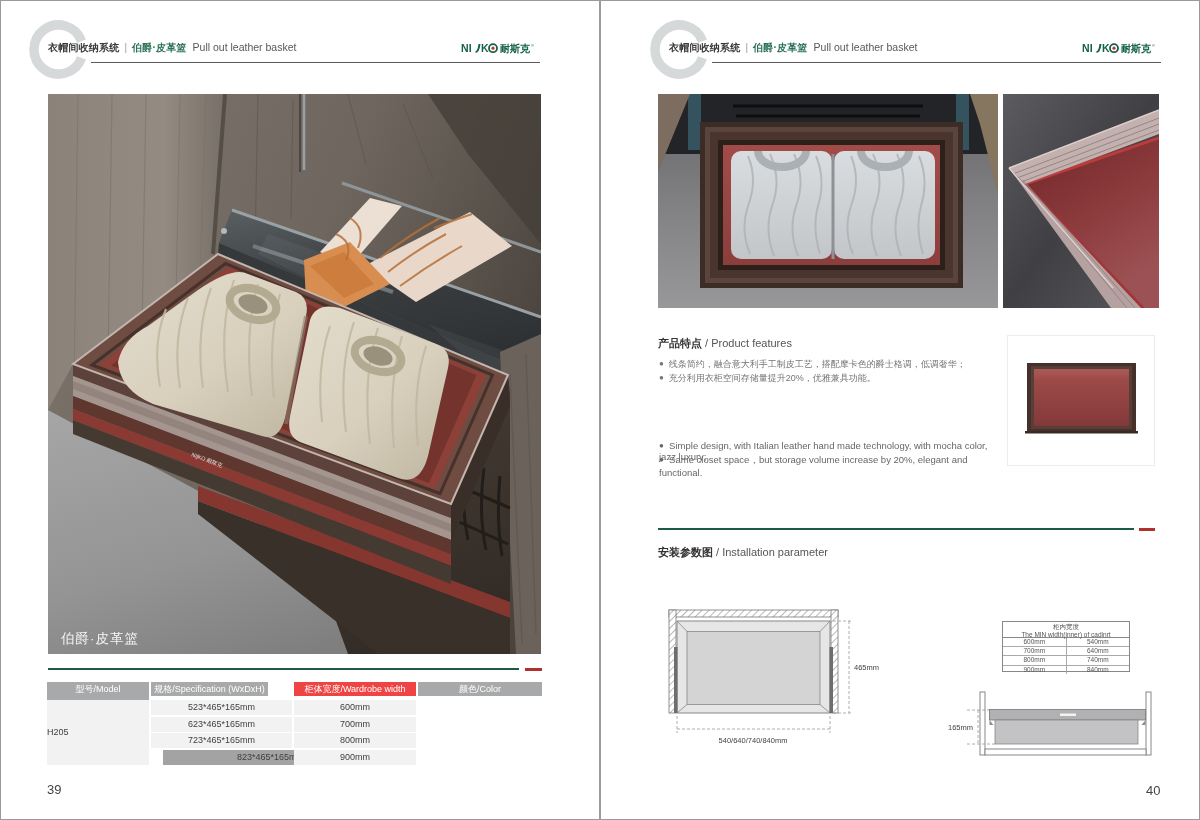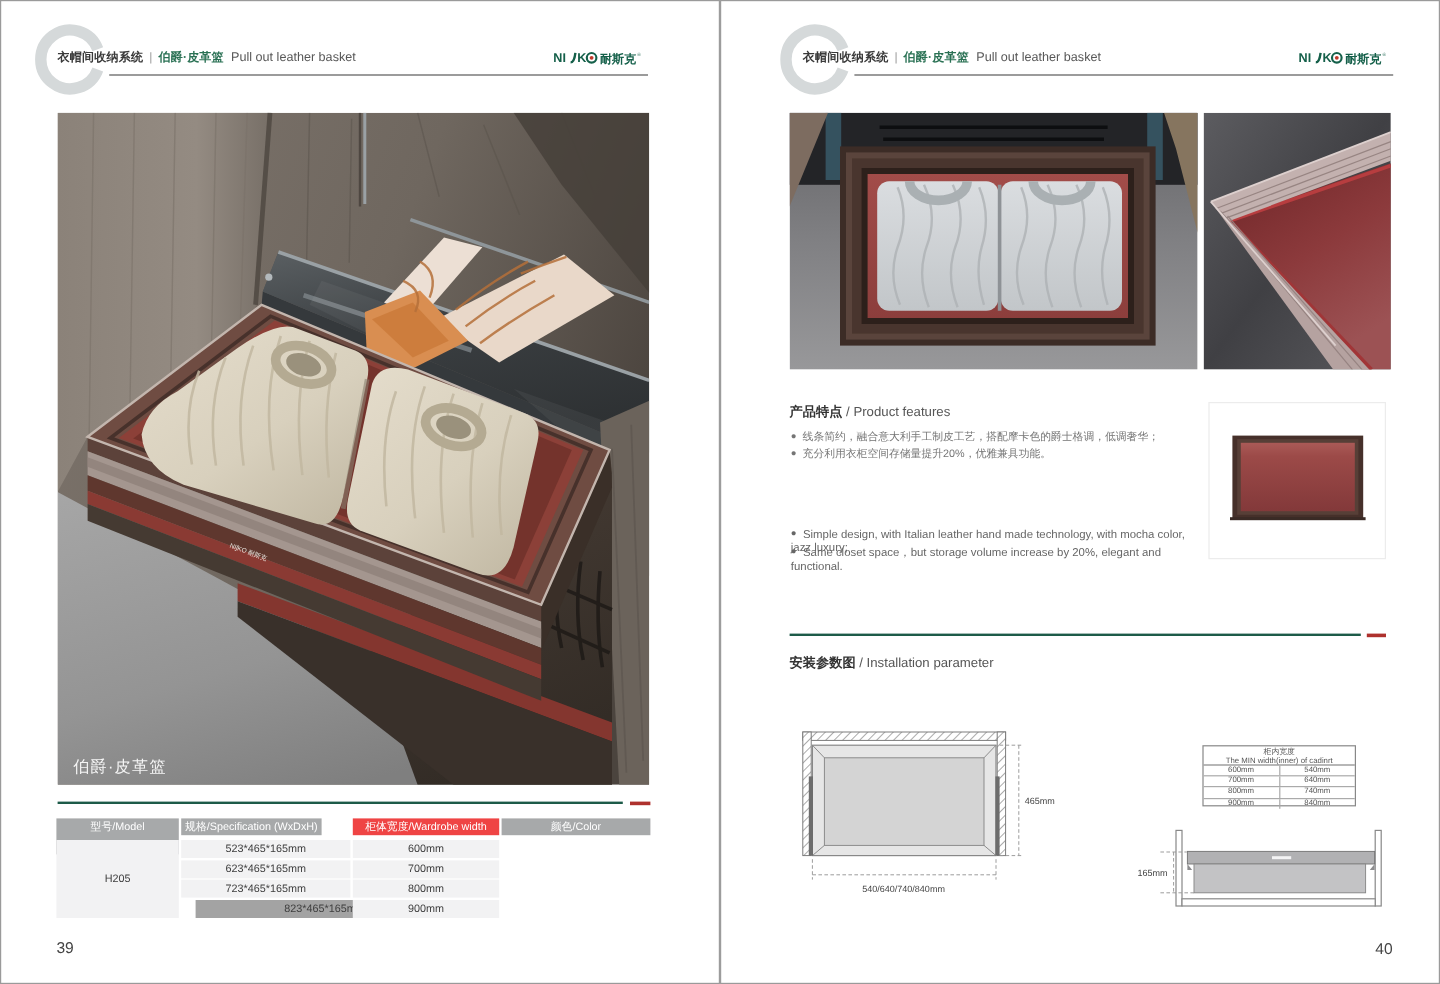--- a/index.html
+++ b/index.html
@@ -207,21 +207,21 @@
 
 <div class="abs" style="left:525px;top:668px;width:17px;height:2.5px;background:#ae312d;"></div>
 
 <div class="abs" style="left:47px;top:682px;width:495px;height:84px;font-size:9px;color:#3e3e3e;">
 
   <div class="abs" style="left:0;top:0;width:102px;height:30px;background:#a7a9aa;color:#fff;text-align:center;line-height:14px;">型号/Model</div>
   <div class="abs" style="left:104px;top:0;width:117px;height:14px;background:#a7a9aa;color:#fff;text-align:center;line-height:14px;">规格/Specification (WxDxH)</div>
   <div class="abs" style="left:247px;top:0;width:122px;height:14px;background:#ef4444;color:#fff;text-align:center;line-height:14px;">柜体宽度/Wardrobe width</div>
   <div class="abs" style="left:371px;top:0;width:124px;height:14px;background:#a7a9aa;color:#fff;text-align:center;line-height:14px;">颜色/Color</div>
 
-  <div class="abs" style="left:0;top:18px;width:102px;height:65px;background:#f2f2f3;text-align:center;line-height:65px;">H205</div>
+  <div class="abs" style="left:0;top:18px;width:102px;height:65px;background:#f2f2f3;text-align:left;line-height:65px;">H205</div>
 
   <div class="abs" style="left:104px;top:18px;width:141px;height:15px;background:#f2f2f3;text-align:center;line-height:15px;">523*465*165mm</div>
   <div class="abs" style="left:104px;top:34.5px;width:141px;height:15px;background:#f2f2f3;text-align:center;line-height:15px;">623*465*165mm</div>
   <div class="abs" style="left:104px;top:51px;width:141px;height:15px;background:#f2f2f3;text-align:center;line-height:15px;">723*465*165mm</div>
   <div class="abs" style="left:116px;top:67.5px;width:141px;height:15px;background:#a3a3a3;text-align:right;line-height:15px;">823*465*165mm</div>
 
   <div class="abs" style="left:247px;top:18px;width:122px;height:15px;background:#f2f2f3;text-align:center;line-height:15px;">600mm</div>
   <div class="abs" style="left:247px;top:34.5px;width:122px;height:15px;background:#f2f2f3;text-align:center;line-height:15px;">700mm</div>
   <div class="abs" style="left:247px;top:51px;width:122px;height:15px;background:#f2f2f3;text-align:center;line-height:15px;">800mm</div>
   <div class="abs" style="left:247px;top:67.5px;width:122px;height:15px;background:#f2f2f3;text-align:center;line-height:15px;">900mm</div>

